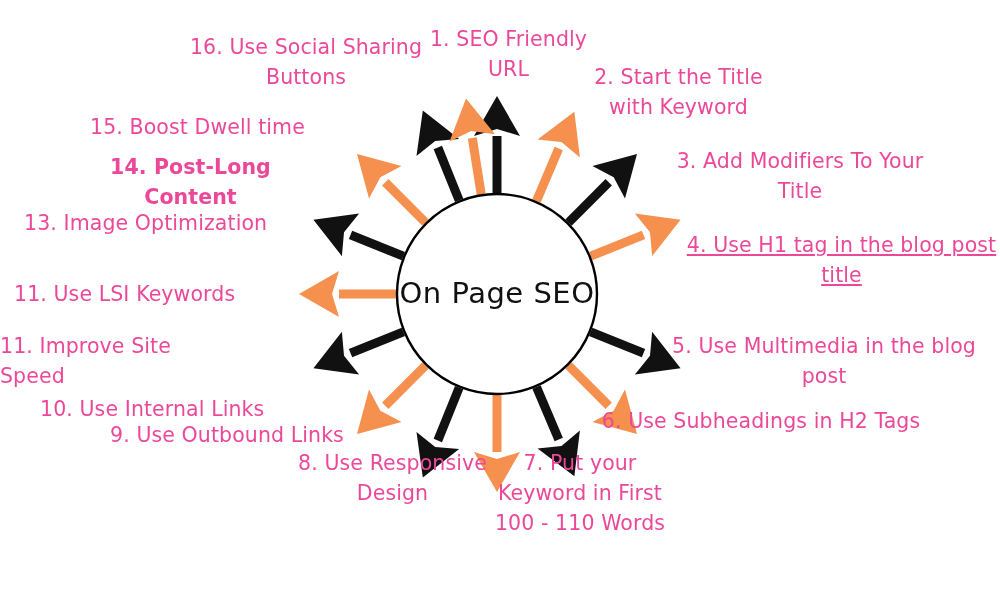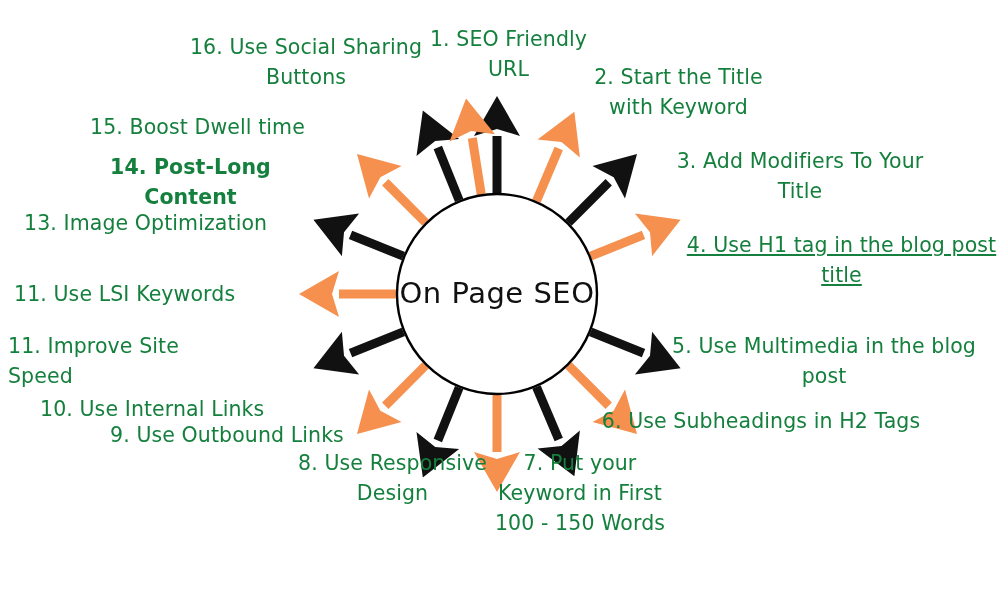--- a/index.html
+++ b/index.html
@@ -26,21 +26,21 @@
     font-family: "DejaVu Sans", sans-serif;
     font-size: 29px;
     fill: #111111;
     letter-spacing: 0.5px;
   }
   .spoke-label {
     position: absolute;
     font-family: "DejaVu Sans", sans-serif;
     font-size: 20.5px;
     line-height: 30px;
-    color: #15803d;
+    color: #ec4899;
     white-space: pre-line;
     letter-spacing: 0.1px;
   }
   .ta-left   { text-align: center; }
   .ta-right  { text-align: left; }
   .ta-center { text-align: center; }
 </style>
 </head>
 <body>
 
@@ -125,26 +125,26 @@
       <div class="spoke-label ta-center" style="left: 576px; top: 62px; width: 205px;">2. Start the Title
 with Keyword</div>
       <div class="spoke-label ta-center" style="left: 655px; top: 146px; width: 290px;">3. Add Modifiers To Your
 Title</div>
       <div class="spoke-label ta-center" style="left: 684px; top: 230px; width: 315px; text-decoration: underline;">4. Use H1 tag in the blog post
 title</div>
       <div class="spoke-label ta-left" style="left: 648px; top: 331px; width: 352px;">5. Use Multimedia in the blog post</div>
       <div class="spoke-label ta-left" style="left: 596px; top: 406px; width: 330px;">6. Use Subheadings in H2 Tags</div>
       <div class="spoke-label ta-center" style="left: 480px; top: 448px; width: 200px;">7. Put your
 Keyword in First
-100 - 150 Words</div>
+100 - 110 Words</div>
       <div class="spoke-label ta-center" style="left: 290px; top: 448px; width: 205px;">8. Use Responsive
 Design</div>
       <div class="spoke-label ta-right" style="left: 110px; top: 420px; width: 250px;">9. Use Outbound Links</div>
       <div class="spoke-label ta-right" style="left: 40px; top: 394px; width: 230px;">10. Use Internal Links</div>
-      <div class="spoke-label ta-right" style="left: 8px; top: 331px; width: 240px;">11. Improve Site Speed</div>
+      <div class="spoke-label ta-right" style="left: 0; top: 331px; width: 240px;">11. Improve Site Speed</div>
       <div class="spoke-label ta-right" style="left: 14px; top: 279px; width: 234px;">11. Use LSI Keywords</div>
       <div class="spoke-label ta-right" style="left: 24px; top: 208px; width: 245px;">13. Image Optimization</div>
       <div class="spoke-label ta-center" style="left: 98px; top: 152px; width: 185px; font-weight: bold;">14.  Post-Long
 Content</div>
       <div class="spoke-label ta-right" style="left: 90px; top: 112px; width: 230px;">15. Boost Dwell time</div>
       <div class="spoke-label ta-center" style="left: 186px; top: 32px; width: 240px;">16. Use Social Sharing
 Buttons</div>
     </div>
 
 </div>

